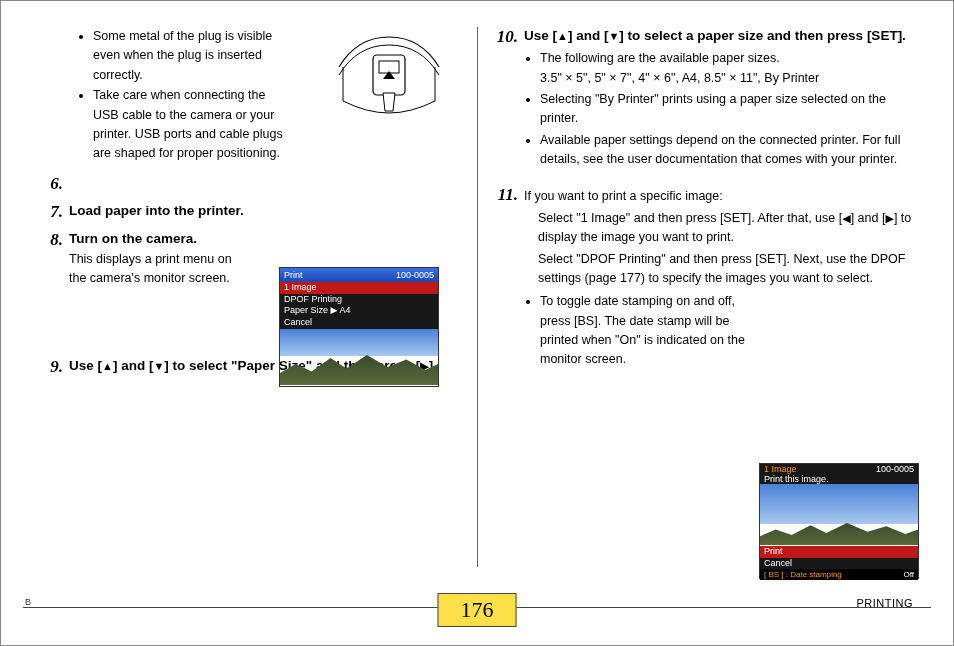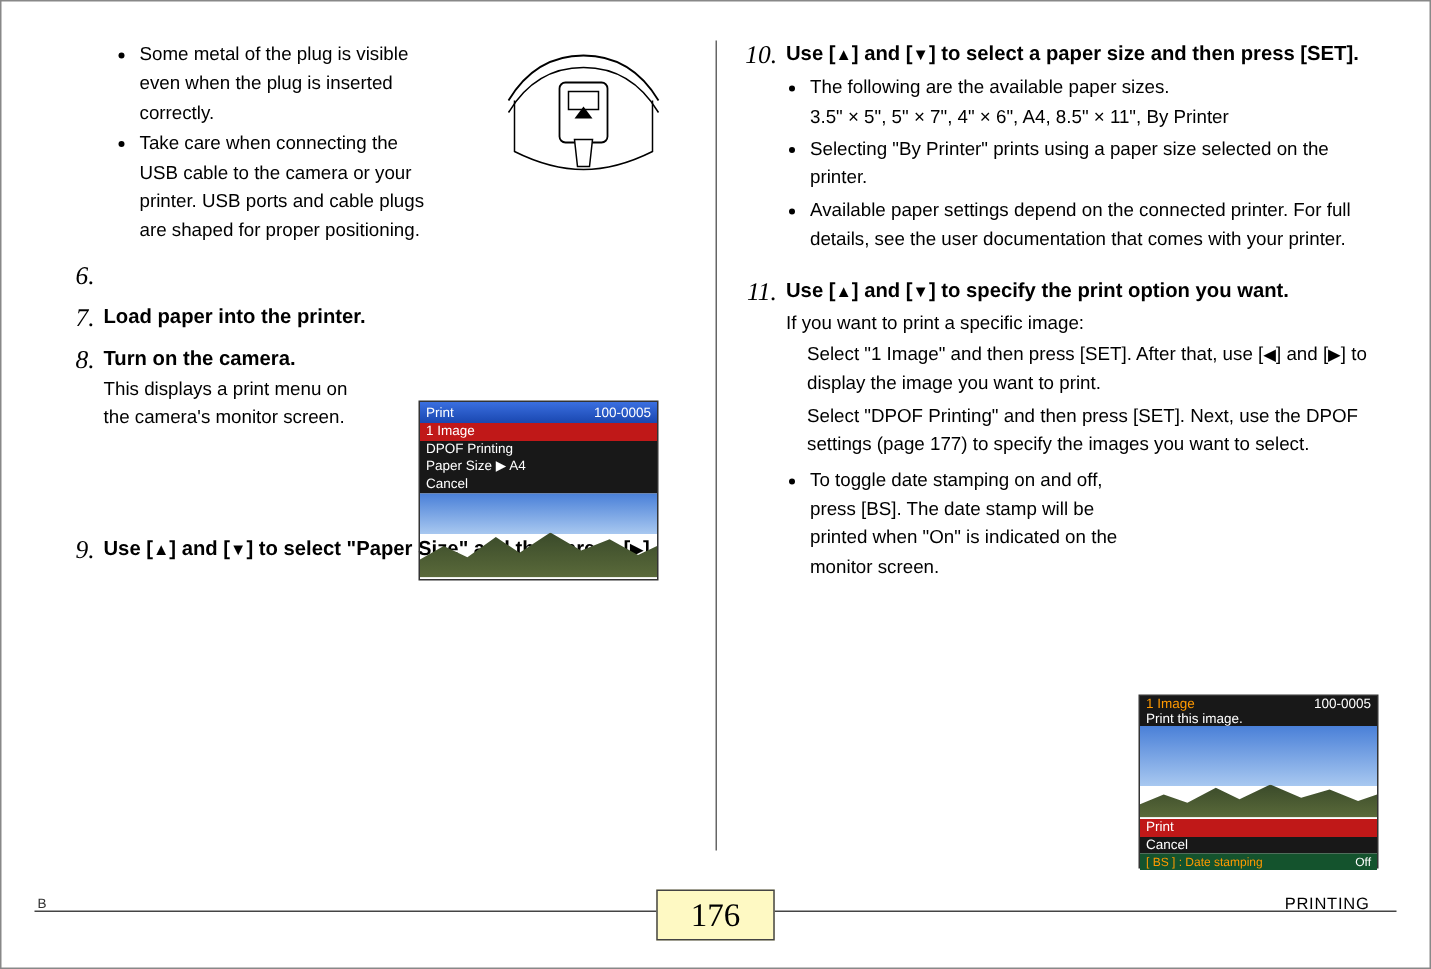--- a/index.html
+++ b/index.html
@@ -54,21 +54,21 @@
     line-height: 1.55;
     font-size: 12.5px;
     margin-bottom: 2px;
   }
   .step {
     display: flex;
     align-items: flex-start;
     margin-bottom: 8px;
   }
   .step-num {
-    font-weight: normal;
+    font-weight: bold;
     font-style: italic;
     font-family: "Times New Roman", serif;
     font-size: 17px;
     width: 28px;
     flex-shrink: 0;
     text-align: right;
     padding-right: 6px;
   }
   .step-body { flex: 1; }
   .step-title {
@@ -135,21 +135,21 @@
   }
   .ss-mtn {
     height: 30px;
     background: linear-gradient(#3a4a2a, #5a6a3a);
     clip-path: polygon(0 100%, 0 60%, 10% 30%, 20% 55%, 32% 10%, 42% 45%, 55% 0%, 68% 40%, 80% 15%, 92% 50%, 100% 30%, 100% 100%);
     position: relative;
     top: -1px;
   }
   .ss-body { display:flex; flex-direction:column; height: calc(100% - 14px); }
   .ss-foot {
-    background: #14532d; color: #f90; font-size: 8px; padding: 1px 4px;
+    background: #000000; color: #f90; font-size: 8px; padding: 1px 4px;
     display: flex; justify-content: space-between;
   }
   .ss2-top {
     background: #181818; font-size:9px;
   }
   .ss2-top .line1 { color:#f90; padding:0 4px;}
   .ss2-top .line2 { color:#fff; padding:0 4px;}
   .footer {
     position: absolute;
     left: 0; bottom: 0;
@@ -160,21 +160,21 @@
     position: absolute;
     left: 22px; right: 22px;
     top: 16px;
     border-top: 1px solid #444;
   }
   .page-num-box {
     position: absolute;
     left: 50%;
     transform: translateX(-50%);
     top: 2px;
-    background: #fef9c3;
+    background: #fde047;
     border: 1px solid #444;
     font-family: "Times New Roman", serif;
     font-size: 22px;
     padding: 3px 22px;
   }
   .footer-right {
     position: absolute;
     right: 40px;
     top: 6px;
     font-size: 11px;
@@ -253,23 +253,20 @@
             </li>
             <li>Selecting "By Printer" prints using a paper size selected on the printer.</li>
             <li>Available paper settings depend on the connected printer. For full details, see the user documentation that comes with your printer.</li>
           </ul>
         </div>
       </div>
 
       <div class="step">
         <div class="step-num">11.</div>
         <div class="step-body">
-          <div class="step-title">
-            <span>Use [</span><span class="tri">▲</span><span>] and [</span><span class="tri">▼</span><span>] to specify the print option you want.</span>
-          </div>
           <div class="step-sub">If you want to print a specific image:</div>
           <div class="step-sub step-sub-indent">
             <span>Select "1 Image" and then press [SET]. After that, use [</span><span class="tri">◀</span><span>] and [</span><span class="tri">▶</span><span>] to display the image you want to print.</span>
           </div>
           <div class="step-sub step-sub-indent">Select "DPOF Printing" and then press [SET]. Next, use the DPOF settings (page 177) to specify the images you want to select.</div>
 
           <ul class="sub-bullet" style="padding-left:16px; width:230px; ">
             <li>To toggle date stamping on and off, press [BS]. The date stamp will be printed when "On" is indicated on the monitor screen.</li>
           </ul>
         </div>

